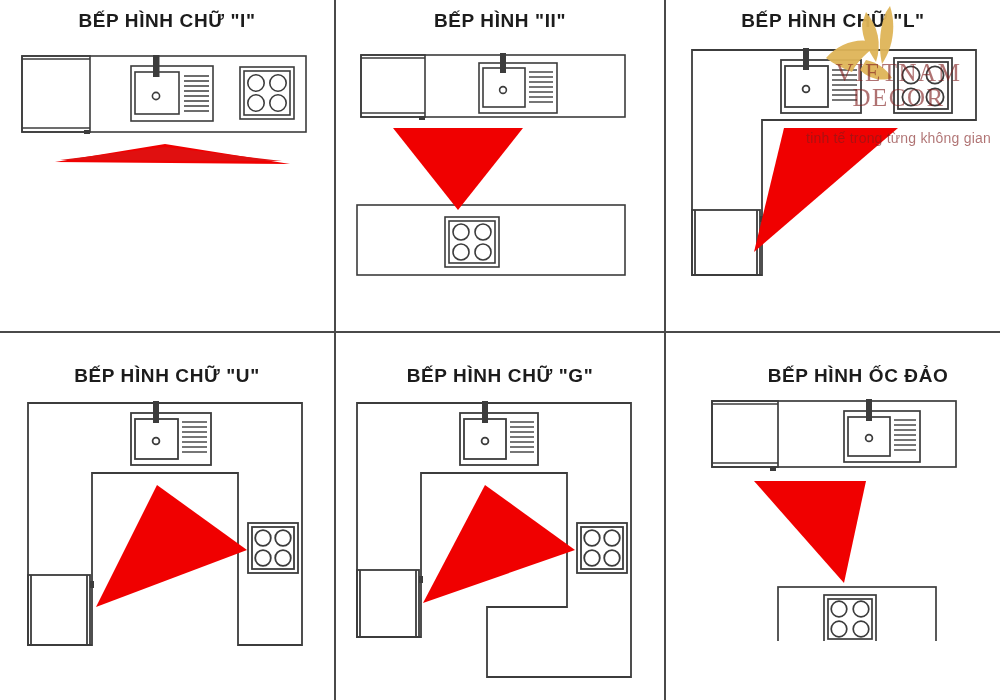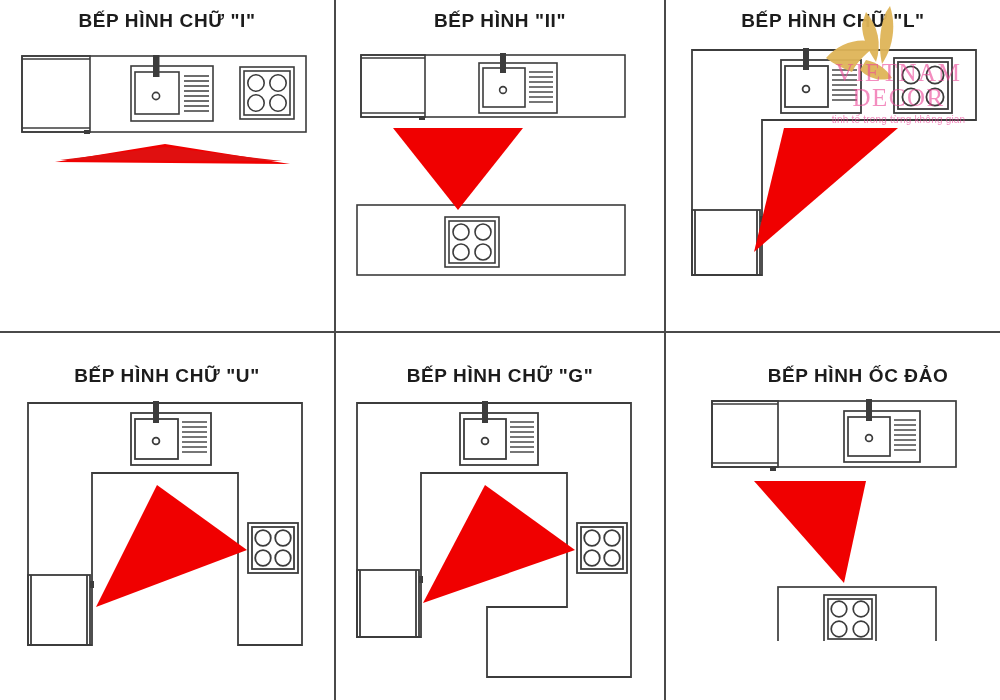--- a/index.html
+++ b/index.html
@@ -51,33 +51,33 @@
   .watermark {
     position: absolute;
     pointer-events: none;
   }
   .wm-text {
     position: absolute;
     left: 0;
     top: 0;
     width: 185px;
     text-align: center;
-    color: #ec4899;
+    color: #7f1d1d;
     opacity: 0.62;
     font-family: "Liberation Serif", serif;
   }
   .wm-name {
     font-size: 25px;
     letter-spacing: 1.5px;
     line-height: 1;
   }
   .wm-tag {
-    font-size: 10px;
+    font-size: 14px;
     letter-spacing: 0.2px;
-    margin-top: 4px;
+    margin-top: 20px;
     font-family: "Liberation Sans", sans-serif;
   }
 </style>
 </head>
 <body>
 
 <div id="infographic">
 
   <div class="divider v" style="left:334px; top:0; height:700px;"></div>
   <div class="divider v" style="left:664px; top:0; height:700px;"></div>

